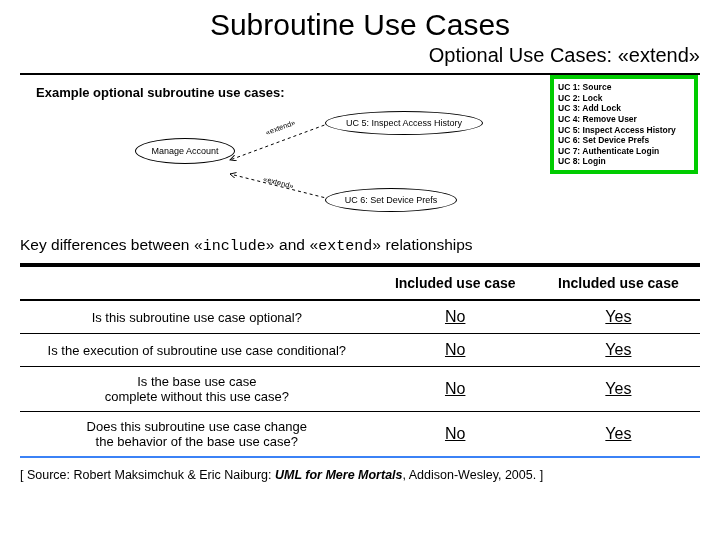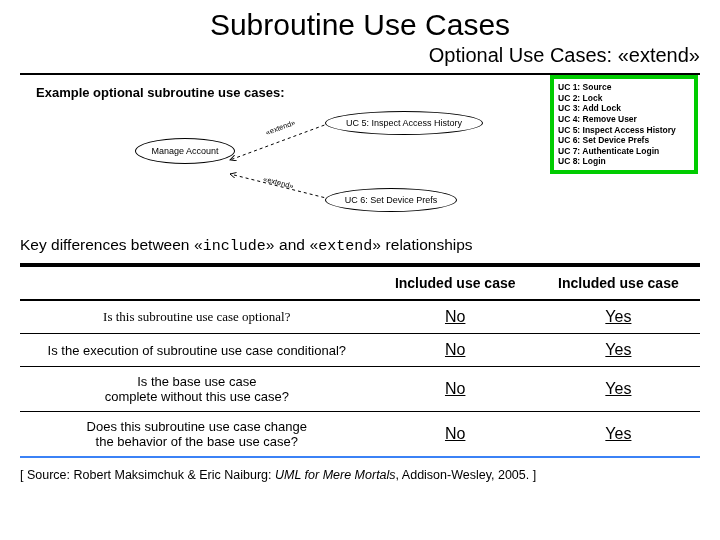--- a/index.html
+++ b/index.html
@@ -116,21 +116,21 @@
   table.compare td.ans { font-size: 16px; text-decoration: underline; }
   table.compare .q { width: 52%; }
   table.compare .c1 { width: 24%; }
   table.compare .c2 { width: 24%; }
 
   .source {
     font-size: 12.5px;
     margin-top: 10px;
   }
   .source .ital { font-style: italic; }
-  .source .bold { font-weight: 400; }
+  .source .bold { font-weight: 700; }
 </style>
 </head>
 <body>
 
 <div class="slide">
 
   <h1 class="title">Subroutine Use Cases</h1>
   <h2 class="subtitle">Optional Use Cases: «extend»</h2>
   <hr class="rule">
 
@@ -178,21 +178,21 @@
       </colgroup>
     <thead>
       <tr>
         <th></th>
         <th>Included use case</th>
         <th>Included use case</th>
       </tr>
     </thead>
     <tbody>
         <tr>
-          <td style="white-space: pre-line; font-family: Liberation Serif, serif;">Is this subroutine use case optional?</td>
+          <td style="white-space: pre-line;">Is this subroutine use case optional?</td>
           <td class="ans">No</td>
           <td class="ans">Yes</td>
         </tr>
         <tr>
           <td style="white-space: pre-line;">Is the execution of subroutine use case conditional?</td>
           <td class="ans">No</td>
           <td class="ans">Yes</td>
         </tr>
         <tr>
           <td style="white-space: pre-line;">Is the base use case

